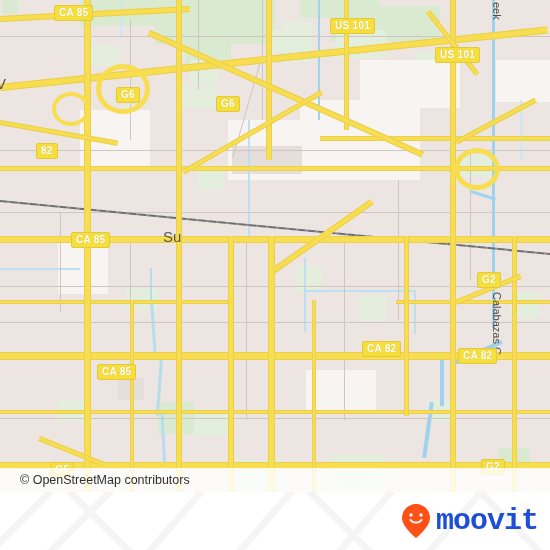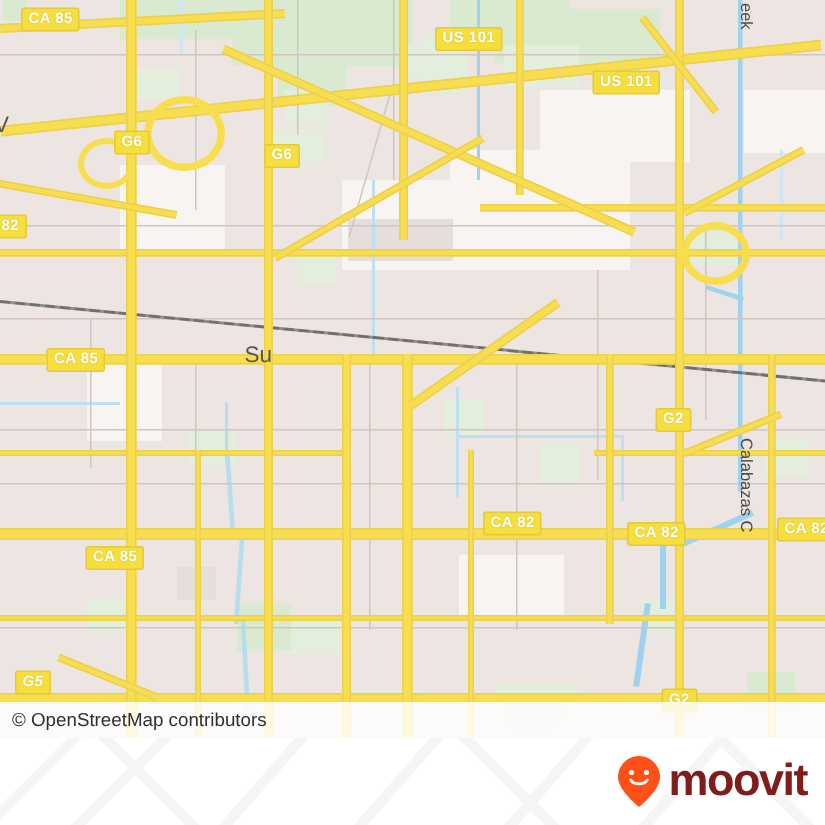--- a/index.html
+++ b/index.html
@@ -24,35 +24,36 @@
   .street{position:absolute;background:#cfc6c1;}
   .rail-d{position:absolute;background:#7d7d7d;height:2px;transform-origin:0 0;}
   .water{position:absolute;background:#9ed2ef;}
 
   
   .shield{
     position:absolute;background:#f6df3d;border:1px solid #e3c93c;border-radius:2px;
     color:#ffffff;font-size:10px;font-weight:bold;letter-spacing:.3px;
     padding:1px 4px 2px 4px;line-height:11px;white-space:nowrap;
     text-shadow:0 0 1px rgba(120,100,20,.35);
+    margin-left:40px;
   }
 
   .placelabel{position:absolute;color:#5a5450;font-size:15px;white-space:nowrap;}
   .creeklabel{
     position:absolute;color:#4d4a47;font-size:11px;white-space:nowrap;
     writing-mode:vertical-rl;text-orientation:mixed;
   }
 
   
   .attrib{
     position:absolute;left:0;top:468px;width:550px;height:24px;
     background:rgba(255,255,255,.82);
     display:flex;align-items:center;
   }
-  .attrib span{font-size:12.5px;color:#2f2f2f;padding-left:8px;}
+  .attrib span{font-size:12.5px;color:#2f2f2f;padding-left:20px;}
 
   
   .card{position:absolute;left:195px;top:124px;width:163px;height:134px;}
   .card-head{
     position:absolute;left:0;top:0;width:163px;height:101px;
     background:#22b56b;border-radius:4px 4px 0 0;
     display:flex;align-items:center;justify-content:center;
     box-shadow:0 1px 3px rgba(0,0,0,.25);
   }
   .card-foot{
@@ -70,21 +71,21 @@
   }
 
   
   .footer{position:absolute;left:0;top:492px;width:550px;height:58px;background:#ffffff;overflow:hidden;}
   .footer-wm{position:absolute;left:0;top:0;width:550px;height:58px;opacity:.5;}
   .footer-title{
     position:absolute;left:14px;top:0;height:58px;display:flex;align-items:center;
     font-size:15.5px;color:#2b2b2b;white-space:nowrap;
   }
   .brand{position:absolute;right:12px;top:0;height:58px;display:flex;align-items:center;gap:5px;}
-  .brand-word{font-size:30px;font-weight:bold;color:#7f1d1d;letter-spacing:-1px;line-height:30px;}
+  .brand-word{font-size:30px;font-weight:bold;color:#1d4ed8;letter-spacing:-1px;line-height:30px;font-family:Liberation Mono, monospace;}
 </style>
 </head>
 <body>
 
 <div id="page">
 
   <div class="map">
     <div class="map-bg"></div>
 
     <div class="landuse green" style="left:80px;top:0;width:110px;height:26px;"></div>
@@ -209,21 +210,21 @@
     <div class="creeklabel" style="left:491px;top:292px;">Calabazas C</div>
 
     <div class="shield" style="left:14px;top:5px;">CA 85</div>
     <div class="shield" style="left:76px;top:87px;">G6</div>
     <div class="shield" style="left:176px;top:96px;">G6</div>
     <div class="shield" style="left:-4px;top:143px;">82</div>
     <div class="shield" style="left:290px;top:18px;">US 101</div>
     <div class="shield" style="left:395px;top:47px;">US 101</div>
     <div class="shield" style="left:31px;top:232px;">CA 85</div>
     <div class="shield" style="left:57px;top:364px;">CA 85</div>
-    <div class="shield" style="left:10px;top:447px;font-style:italic;">G5</div>
+    <div class="shield" style="left:10px;top:462px;font-style:italic;">G5</div>
     <div class="shield" style="left:437px;top:272px;">G2</div>
     <div class="shield" style="left:441px;top:459px;">G2</div>
     <div class="shield" style="left:322px;top:341px;">CA 82</div>
     <div class="shield" style="left:418px;top:348px;">CA 82</div>
     <div class="shield" style="left:518px;top:345px;">CA 82</div>
 
     <div class="attrib">
       <span>© OpenStreetMap contributors</span>
     </div>
 

